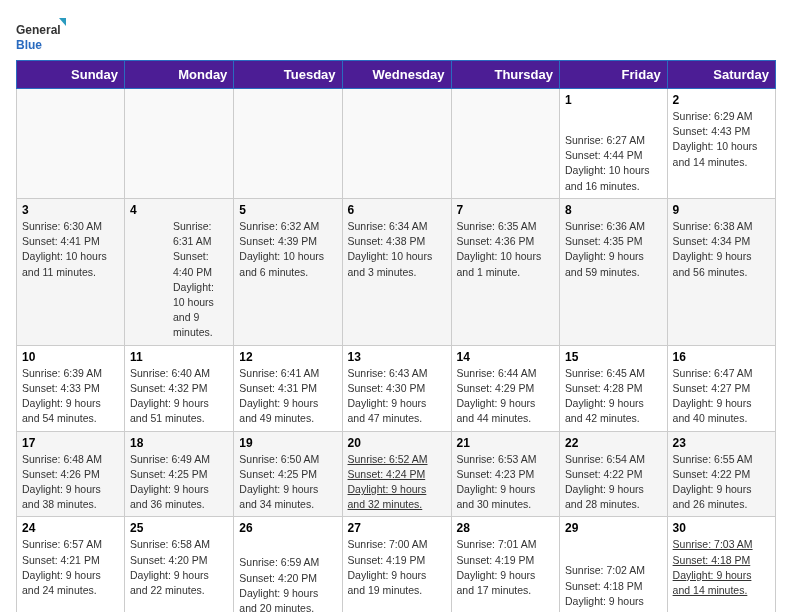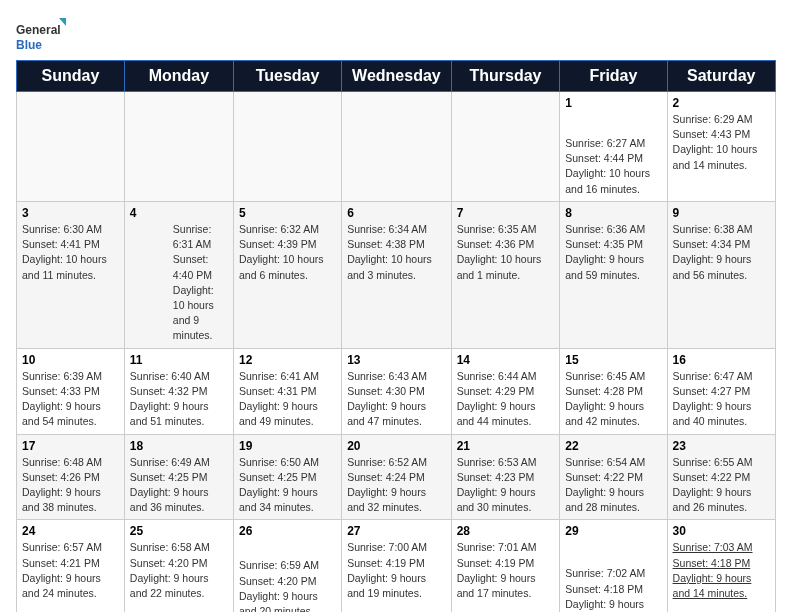--- a/index.html
+++ b/index.html
@@ -32,25 +32,25 @@
     .subtitle {
       font-size: 14px;
       color: #555;
     }
     .calendar {
       width: 100%;
       border-collapse: collapse;
       font-size: 11px;
     }
     .calendar th {
-      background-color: #0f172a;
+      background-color: #4c1d95;
       color: #fff;
-      text-align: center;
+      text-align: right;
       padding: 6px 6px;
-      font-size: 16px;
+      font-size: 13px;
       border: 1px solid #2a6bbf;
     }
     .calendar td {
       border: 1px solid #ccc;
       vertical-align: top;
       padding: 4px 5px;
       width: 110px;
       min-height: 80px;
       background: #fff;
     }
@@ -226,21 +226,21 @@
 Daylight: 9 hours and 36 minutes.</div>
         </td>
         <td>
           <span class="day-number">19</span>
           <div class="day-info" style="white-space: pre-line;">Sunrise: 6:50 AM
 Sunset: 4:25 PM
 Daylight: 9 hours and 34 minutes.</div>
         </td>
         <td>
           <span class="day-number">20</span>
-          <div class="day-info" style="white-space: pre-line;">Sunrise: 6:52 AM
+          <div class="day-info" style="white-space: pre-line; text-decoration: underline;">Sunrise: 6:52 AM
 Sunset: 4:24 PM
 Daylight: 9 hours and 32 minutes.</div>
         </td>
         <td>
           <span class="day-number">21</span>
           <div class="day-info" style="white-space: pre-line;">Sunrise: 6:53 AM
 Sunset: 4:23 PM
 Daylight: 9 hours and 30 minutes.</div>
         </td>
         <td>

